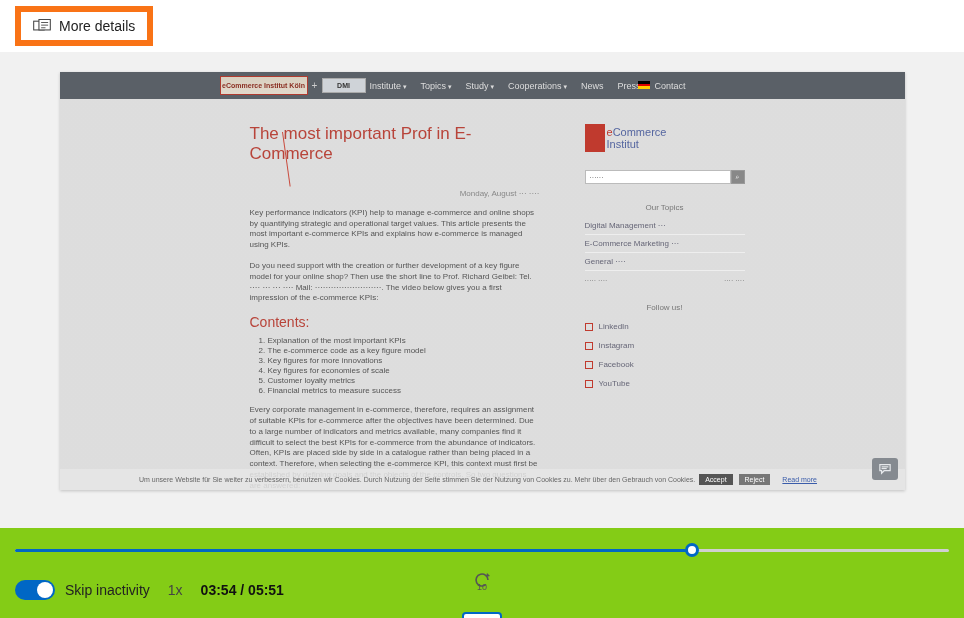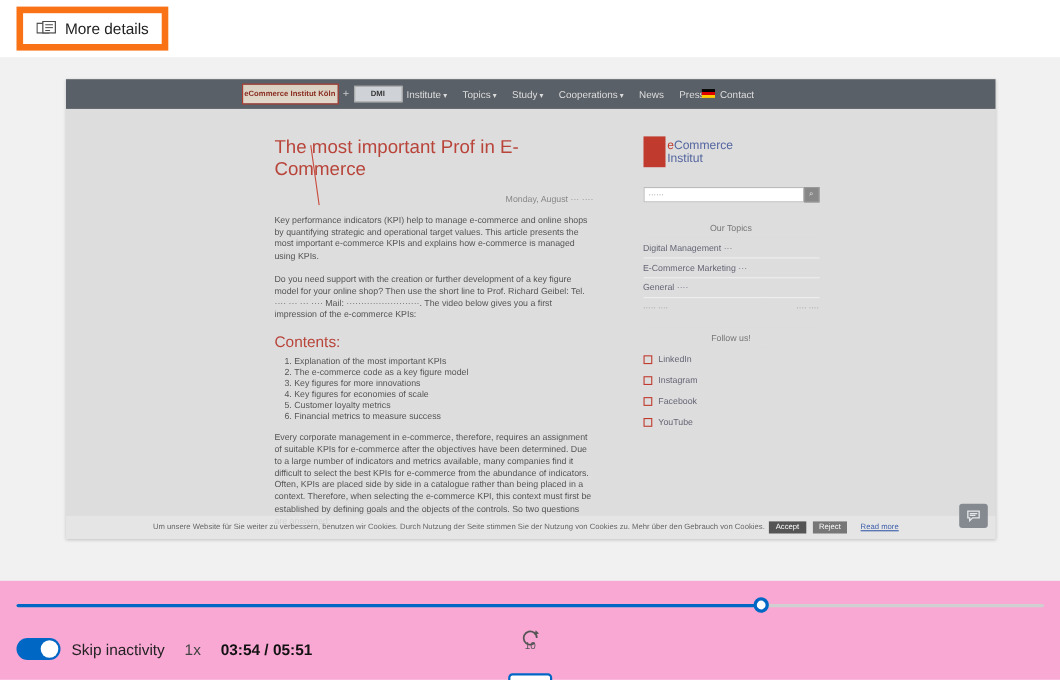--- a/index.html
+++ b/index.html
@@ -48,21 +48,21 @@
     font-size:7px; font-weight:bold; border:1px solid #aaa;
   }
   .nav-items { position:absolute; left:310px; top:0; height:27px; display:flex; align-items:center; gap:14px; }
   .nav-items span { font-size:9px; color:#ddd; cursor:pointer; }
   .nav-items span.caret::after{ content:" ▾"; font-size:7px; }
   .nav-flag { position:absolute; left:578px; top:9px; width:12px; height:8px; background: linear-gradient(#000 33%, #d00 33% 66%, #fc0 66%); }
 
   .slide-body { position:absolute; top:27px; left:0; right:0; bottom:0; padding: 20px 0 0 0; }
   .article { position:absolute; left:190px; top:25px; width:290px; }
   .article-title { font-size:17px; color:#b8443a; font-weight:500; line-height:1.2; }
-  .article-date { font-size:8px; color:#888; text-align:right; margin-top:12px; }
+  .article-date { font-size:8px; color:#888; text-align:right; margin-top:24px; }
   .article-p { font-size:8px; color:#555; margin-top:10px; line-height:1.35; }
   .article-h2 { font-size:14px; color:#b8443a; font-weight:500; margin-top:10px; }
   .article-ol { font-size:8px; color:#555; margin:6px 0 0 18px; }
   .article-ol li { margin-bottom:1px; }
 
   .cursor-line { position:absolute; left:222px; top:33px; width:1px; height:55px; background:#c94a3d; transform:rotate(-8deg); transform-origin:top; }
 
   .sidebar { position:absolute; left:525px; top:25px; width:160px; }
   .sidebar-logo { width:150px; height:28px; display:flex; align-items:center; }
   .sidebar-logo .sq { width:20px; height:28px; background:#c03a2e; margin-right:2px; }
@@ -94,21 +94,21 @@
   .cb-read { color:#3a5caa; text-decoration:underline; }
 
   .chat-bubble {
     position:absolute; right:7px; bottom:10px;
     width:26px; height:22px; background:#858a90; border-radius:3px;
     display:flex; align-items:center; justify-content:center; cursor:pointer;
   }
   .chat-bubble svg { width:14px; height:12px; fill:none; stroke:#e6e8eb; stroke-width:1.4; }
 
   
-  .controls { position:absolute; left:0; right:0; bottom:0; height:90px; background:#f9a8d4; }
+  .controls { position:absolute; left:0; right:0; bottom:0; height:90px; background:#84cc16; }
   .seek-wrap { position:absolute; left:15px; right:15px; top:15px; height:14px; }
   .seek-track { position:absolute; top:6px; left:0; right:0; height:3px; background:#d0d0d0; border-radius:2px; }
   .seek-fill { position:absolute; top:6px; left:0; height:3px; background:#0067c5; border-radius:2px; }
   .seek-thumb {
     position:absolute; top:0; width:14px; height:14px; border-radius:50%;
     background:#fff; border:3px solid #0067c5; transform:translateX(-50%);
     cursor:pointer;
   }
   .control-row {
     position:absolute; left:15px; right:15px; top:42px; height:40px;

